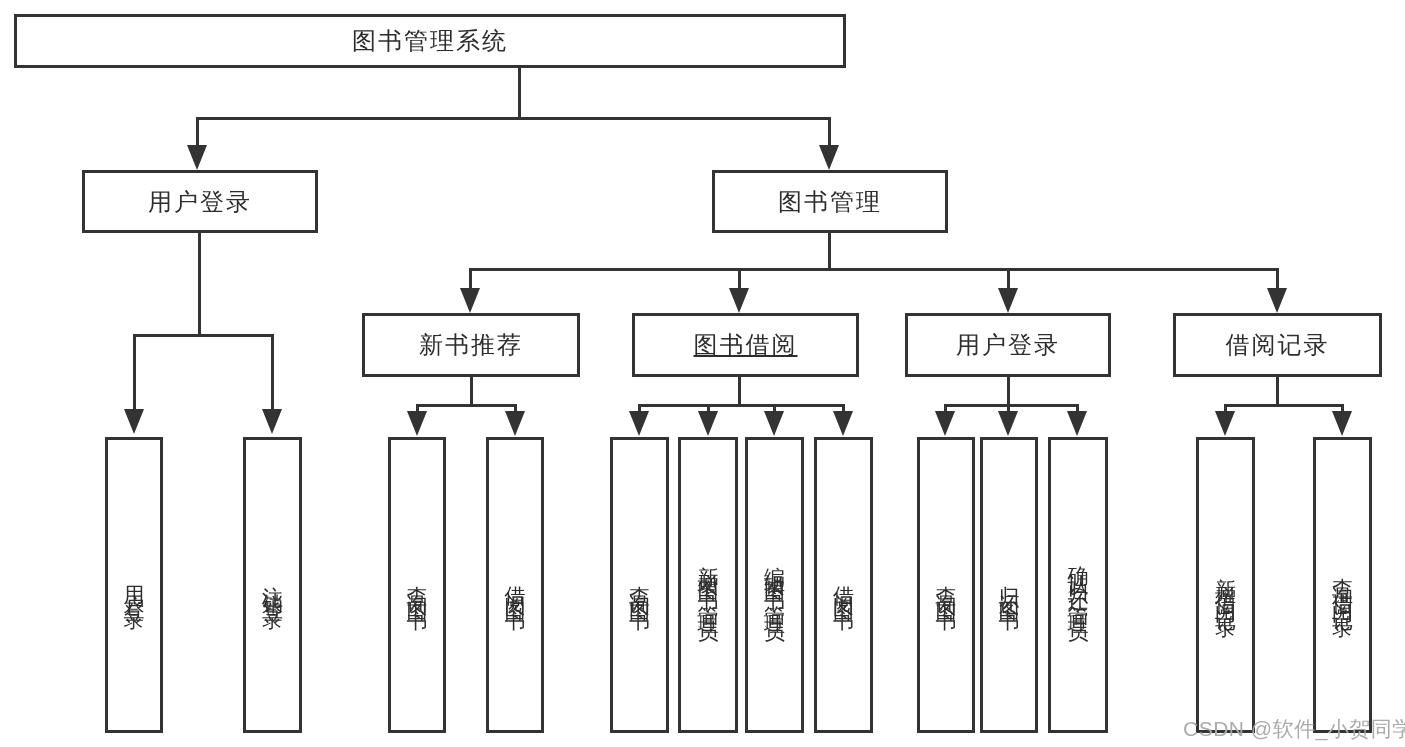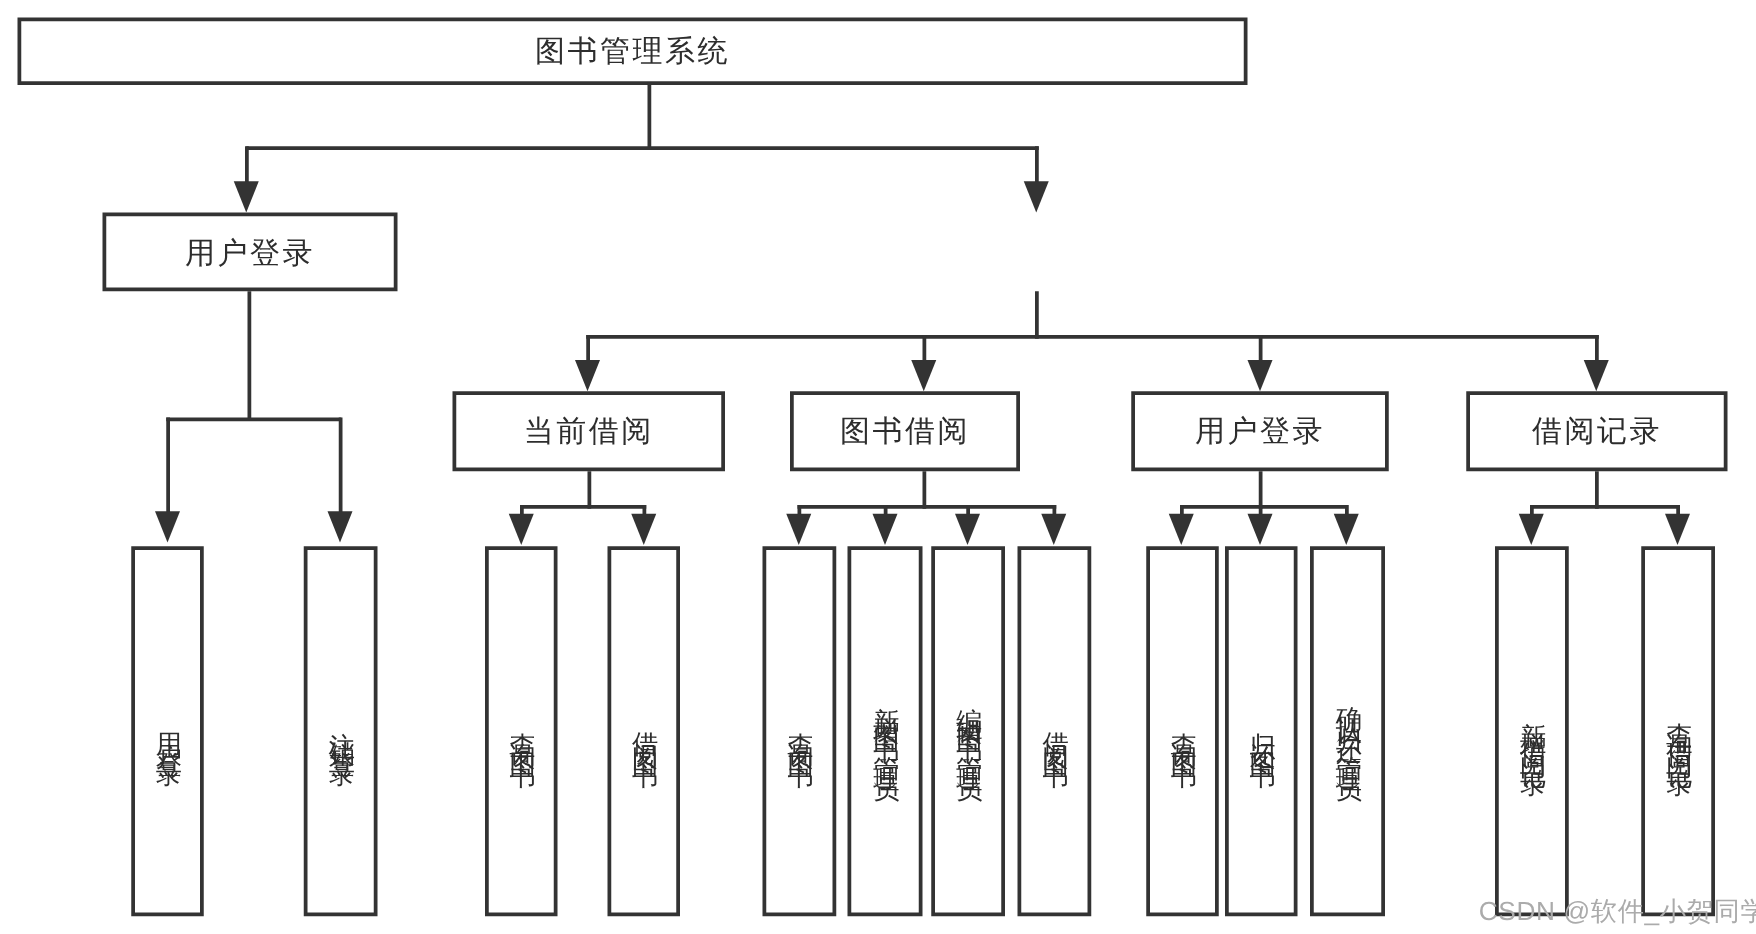--- a/index.html
+++ b/index.html
@@ -54,33 +54,36 @@
     white-space: nowrap;
     z-index: 10;
     letter-spacing: 0.5px;
   }
 </style>
 </head>
 <body>
 
 <div class="stage">
 
-  <div class="box hbox" style="left:14px; top:14px; width:984px; height:54px;">
+  <div class="box hbox" style="left:14px; top:14px; width:832px; height:54px;">
     <span>图书管理系统</span>
   </div>
 
   <div class="vl" style="left:518px; top:66px; height:53px;"></div>
   <div class="hl" style="left:197px; top:117px; width:634px;"></div>
   <div class="vl" style="left:196px; top:117px; height:32px;"></div>
   <div class="arrow" style="left:187px; top:145px;"></div>
   <div class="vl" style="left:828px; top:117px; height:32px;"></div>
   <div class="arrow" style="left:819px; top:145px;"></div>
 
   <div class="box hbox" style="left:82px; top:170px; width:236px; height:63px;">
     <span>用户登录</span>
+  </div>
+  <div class="box hbox" style="left:712px; top:170px; width:236px; height:63px;">
+    <span>图书管理</span>
   </div>
 
   <div class="vl" style="left:198px; top:233px; height:103px;"></div>
   <div class="hl" style="left:133px; top:334px; width:140px;"></div>
   <div class="vl" style="left:133px; top:334px; height:77px;"></div>
   <div class="arrow" style="left:124px; top:409px;"></div>
   <div class="vl" style="left:271px; top:334px; height:77px;"></div>
   <div class="arrow" style="left:262px; top:409px;"></div>
 
   <div class="vl" style="left:828px; top:233px; height:38px;"></div>
@@ -88,23 +91,23 @@
   <div class="vl" style="left:469px; top:268px; height:23px;"></div>
   <div class="arrow" style="left:460px; top:288px;"></div>
   <div class="vl" style="left:738px; top:268px; height:23px;"></div>
   <div class="arrow" style="left:729px; top:288px;"></div>
   <div class="vl" style="left:1007px; top:268px; height:23px;"></div>
   <div class="arrow" style="left:998px; top:288px;"></div>
   <div class="vl" style="left:1276px; top:268px; height:23px;"></div>
   <div class="arrow" style="left:1267px; top:288px;"></div>
 
   <div class="box hbox" style="left:362px; top:313px; width:218px; height:64px;">
-    <span>当前借阅</span>
+    <span>新书推荐</span>
   </div>
-  <div class="box hbox" style="left:632px; top:313px; width:184px; height:64px;">
+  <div class="box hbox" style="left:632px; top:313px; width:227px; height:64px;text-decoration:underline;">
     <span>图书借阅</span>
   </div>
   <div class="box hbox" style="left:905px; top:313px; width:206px; height:64px;">
     <span>用户登录</span>
   </div>
   <div class="box hbox" style="left:1173px; top:313px; width:209px; height:64px;">
     <span>借阅记录</span>
   </div>
 
   <div class="vl" style="left:470px; top:377px; height:30px;"></div>

